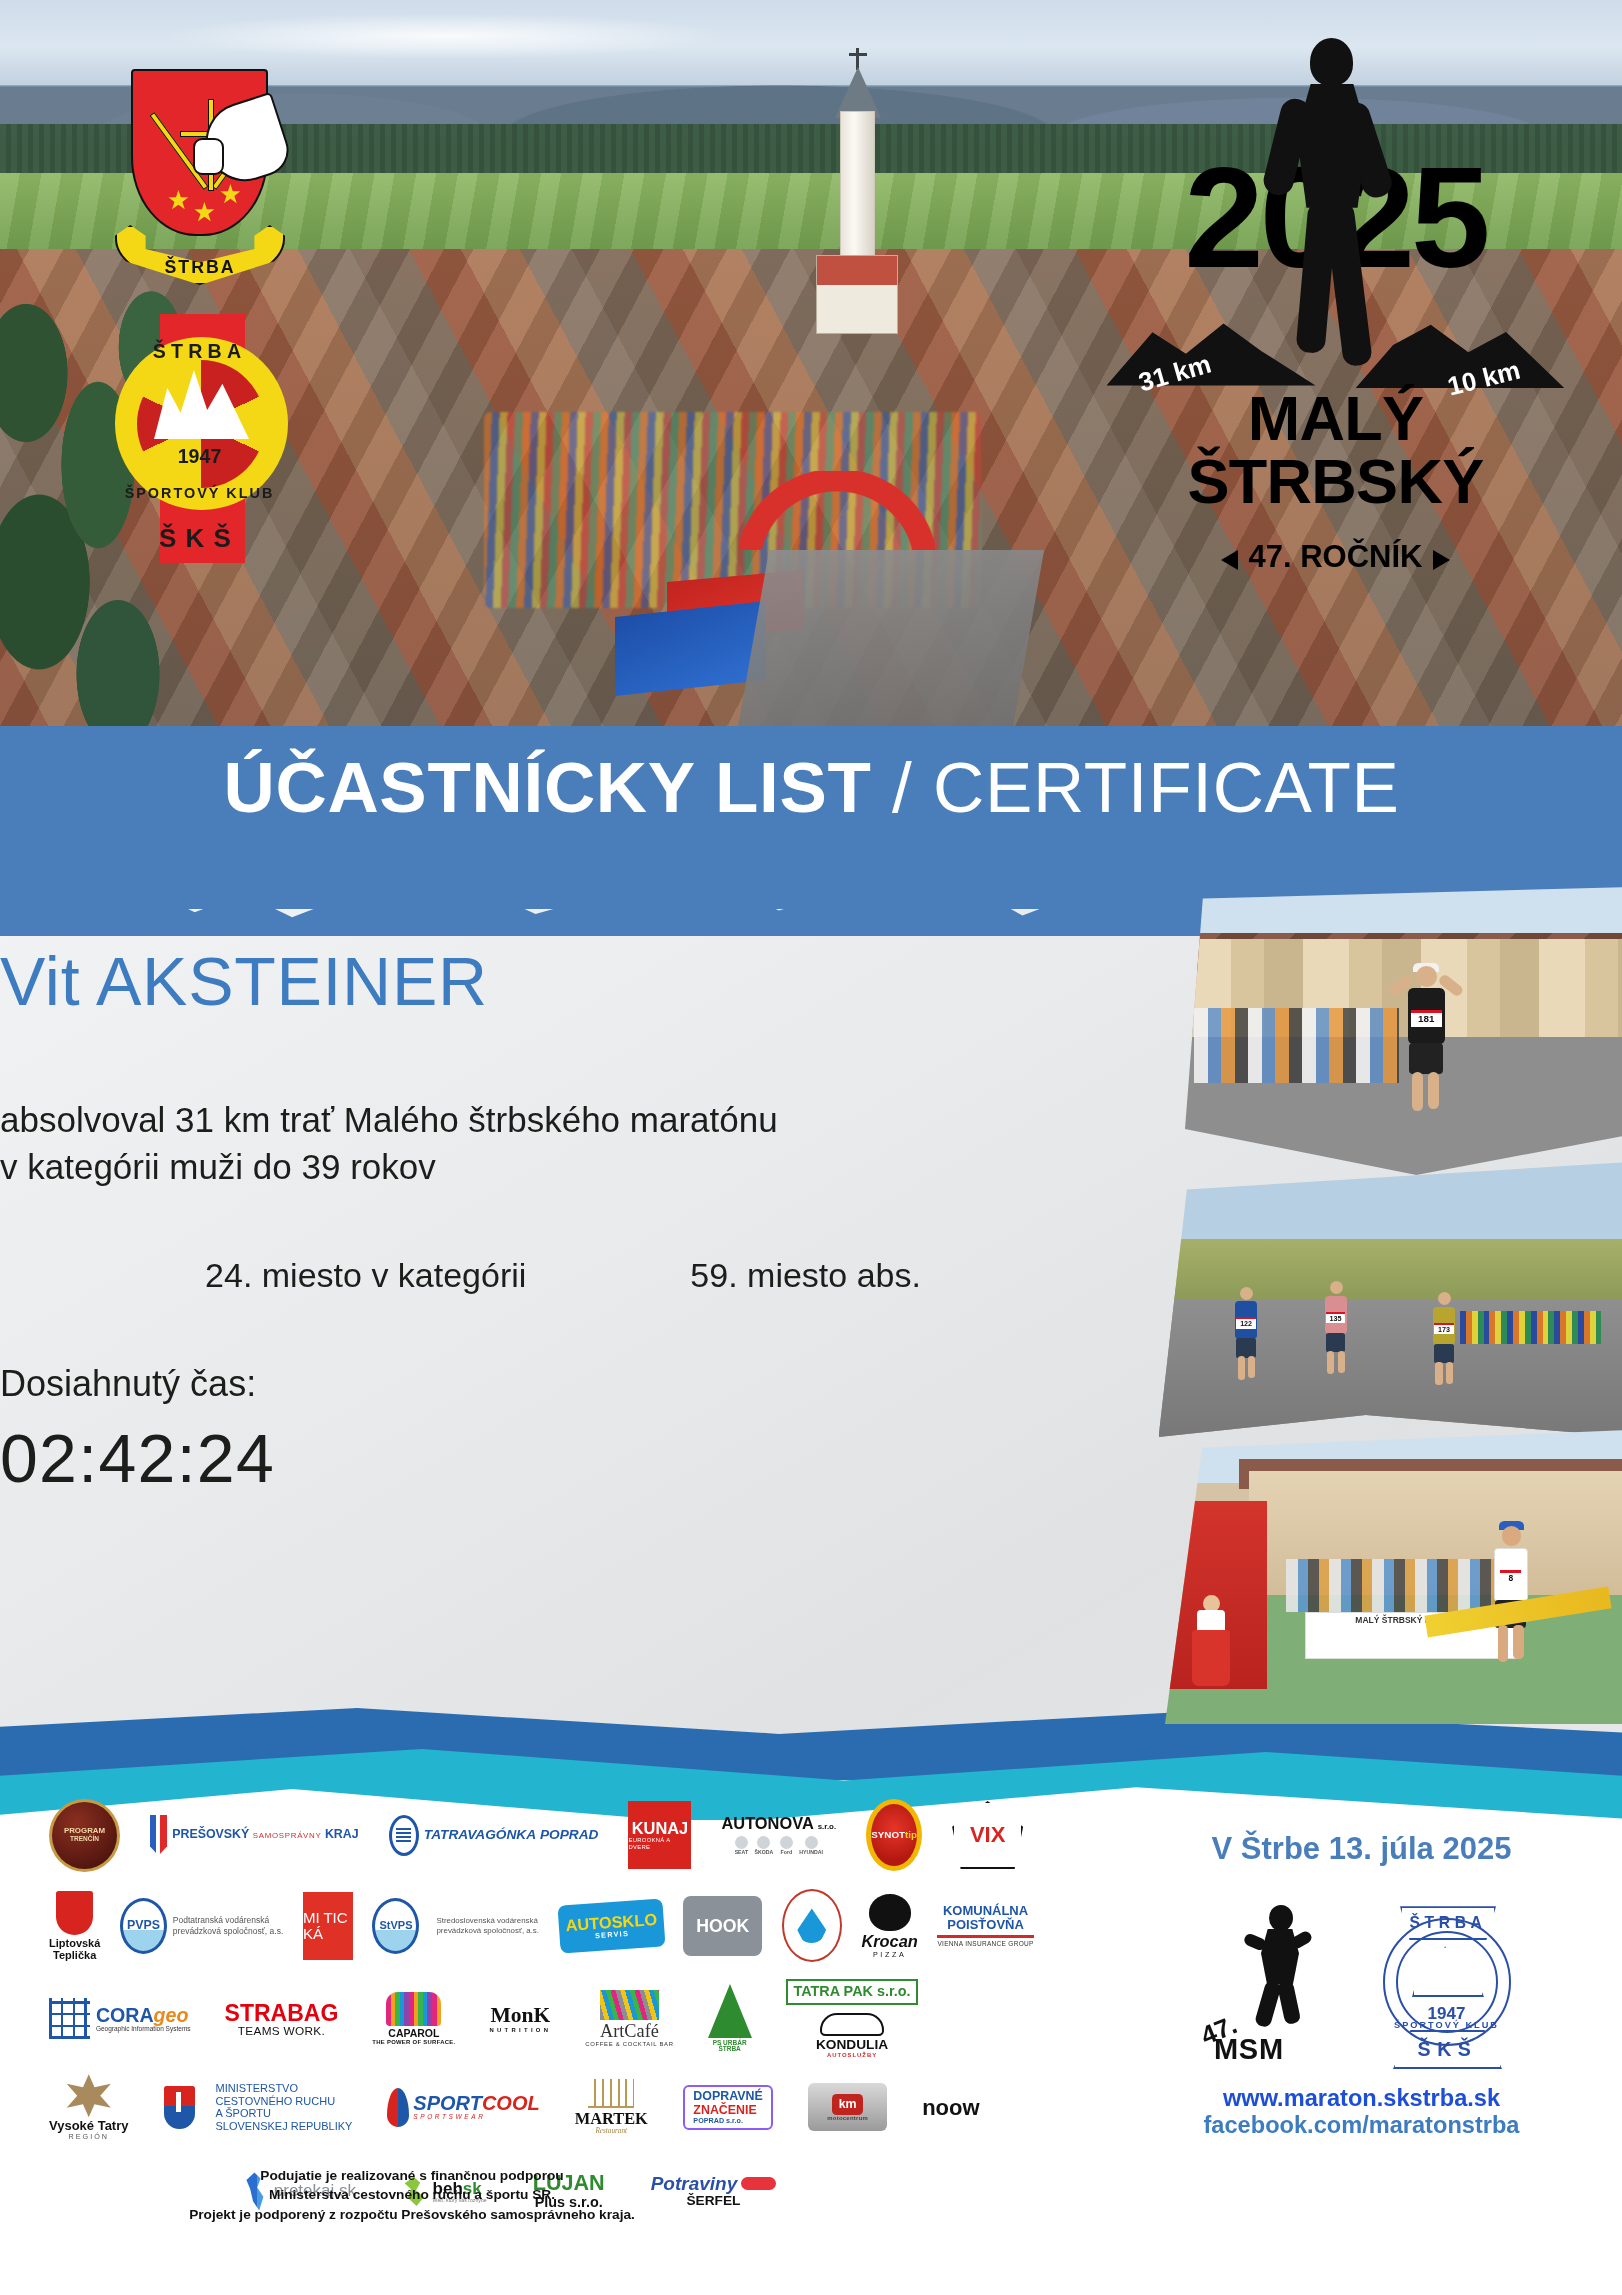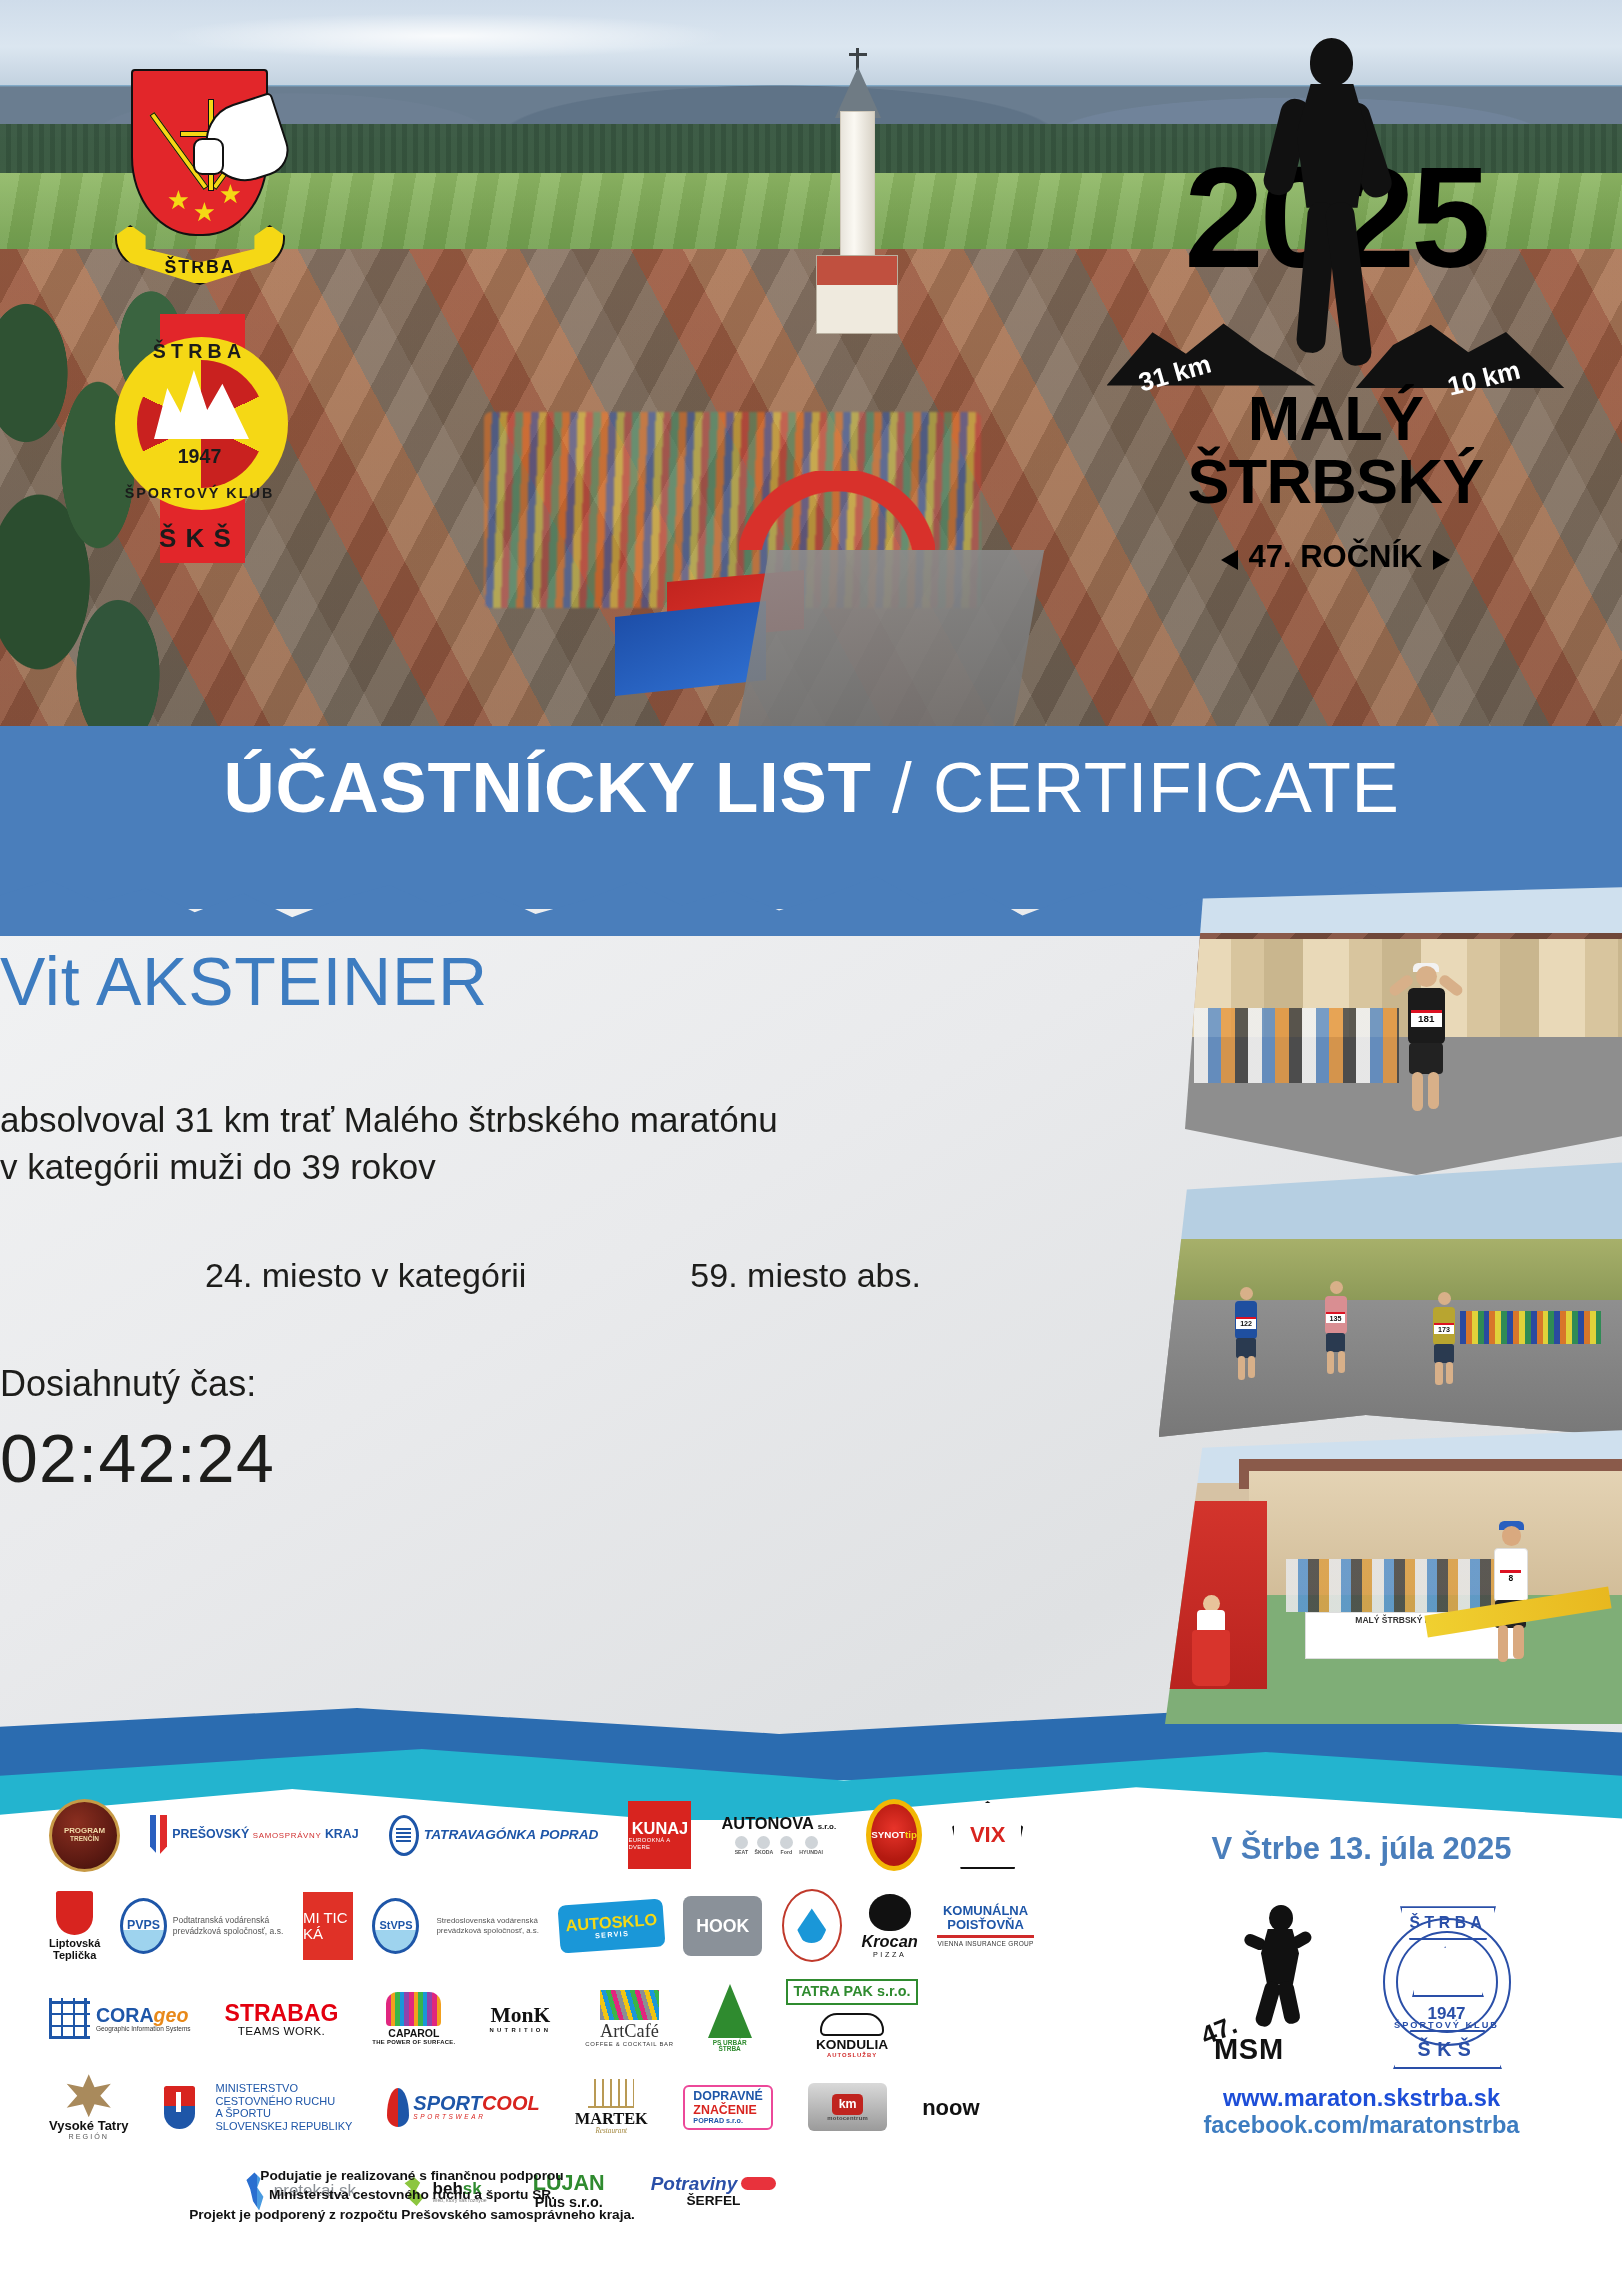--- a/index.html
+++ b/index.html
@@ -348,21 +348,21 @@
   .l-sportcool{display:flex;align-items:center;gap:3.9px;}
   .l-sportcool .flame{width:22px;height:39px;background:linear-gradient(90deg,#d8241f 0 48%,#1e56a8 48% 100%);
      border-radius:50% 50% 50% 50%/70% 70% 30% 30%;}
   .l-sportcool .tx{font-size:20px;color:#1e56a8;font-style:italic;}
   .l-sportcool .tx i{color:#d8241f;font-style:italic;}
   .l-sportcool .tx s{display:block;font-size:6.5px;color:#d8241f;letter-spacing:2.6px;text-decoration:none;font-weight:normal;}
   .l-martek{flex-direction:column;color:#111;font-size:16.4px;font-family:"Liberation Serif",serif;}
   .l-martek b{display:block;width:46px;height:29px;border-bottom:2px solid #b99a55;
      background:repeating-linear-gradient(90deg,transparent 0 5.9px,#b99a55 5.9px 7.9px);margin-bottom:2px;}
   .l-martek i{font-style:italic;font-size:7.2px;color:#a4883f;font-weight:normal;}
-  .l-dz{border:2px solid #ec4899;border-radius:5.9px;padding:3.9px 8.5px;color:#1e56a8;font-size:12.4px;line-height:1.06;}
+  .l-dz{border:2px solid #8b5cf6;border-radius:5.9px;padding:3.9px 8.5px;color:#1e56a8;font-size:12.4px;line-height:1.06;}
   .l-dz i{font-style:normal;color:#d8241f;}
   .l-dz s{display:block;font-size:7.2px;text-decoration:none;color:#1e56a8;}
   .l-km{width:79px;height:48px;background:linear-gradient(180deg,#d9d9d9,#9a9a9a);border-radius:5.9px;
      display:flex;align-items:center;justify-content:center;flex-direction:column;}
   .l-km b{display:block;width:31px;height:21px;background:#c0241f;border-radius:4.6px;color:#fff;font-size:12.4px;
      line-height:21px;text-align:center;}
   .l-km i{font-style:normal;font-size:5.9px;color:#444;letter-spacing:0.3px;}
   .l-noow{color:#111;font-size:22px;}
   .l-pretekaj{display:flex;align-items:center;gap:5.2px;color:#8a8f95;font-size:17px;font-weight:normal;}
   .l-pretekaj b{display:block;width:23.6px;height:38px;background:linear-gradient(90deg,#2a6fd0 0 52%,#4a9be0 52% 100%);

